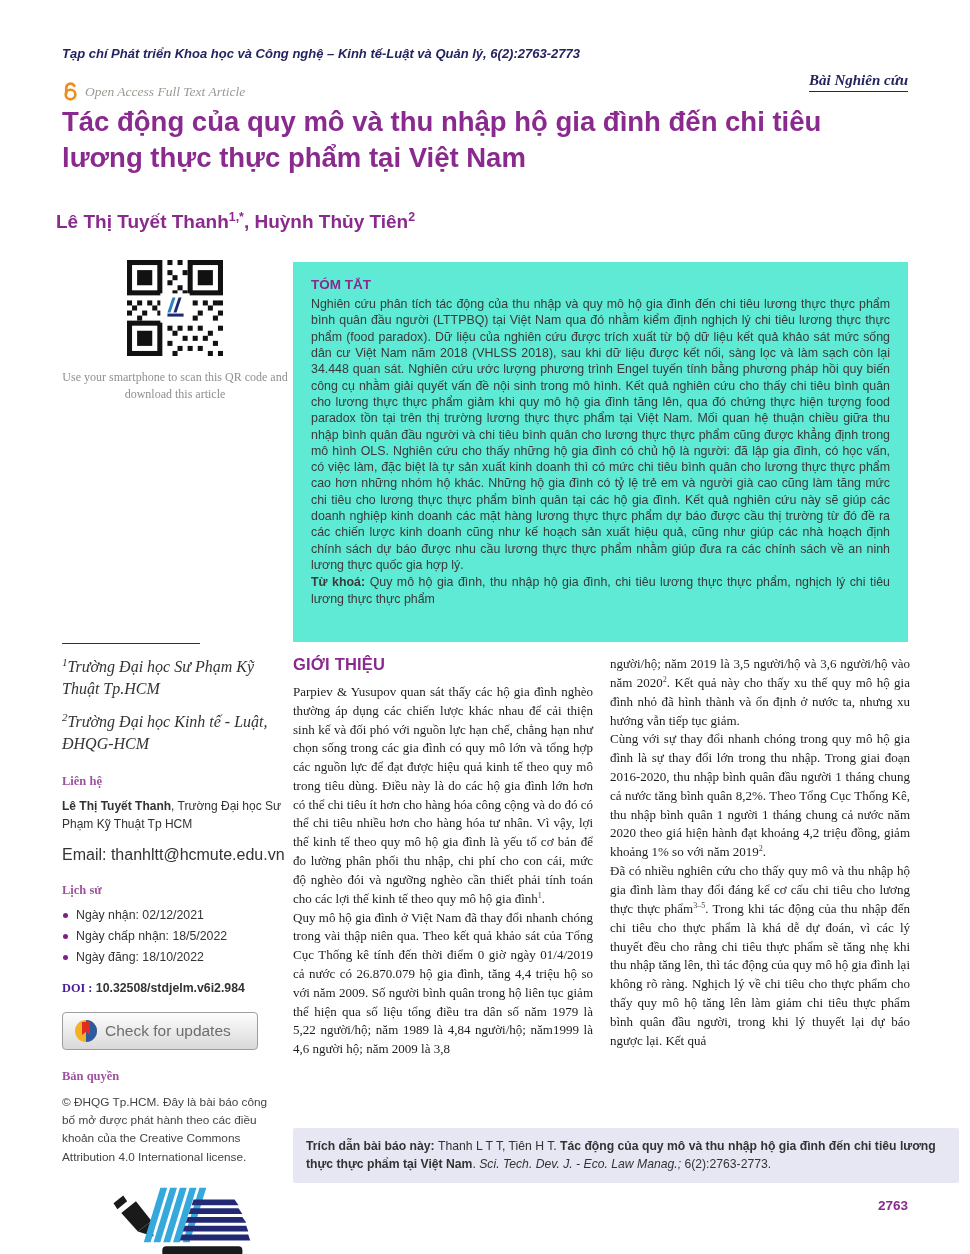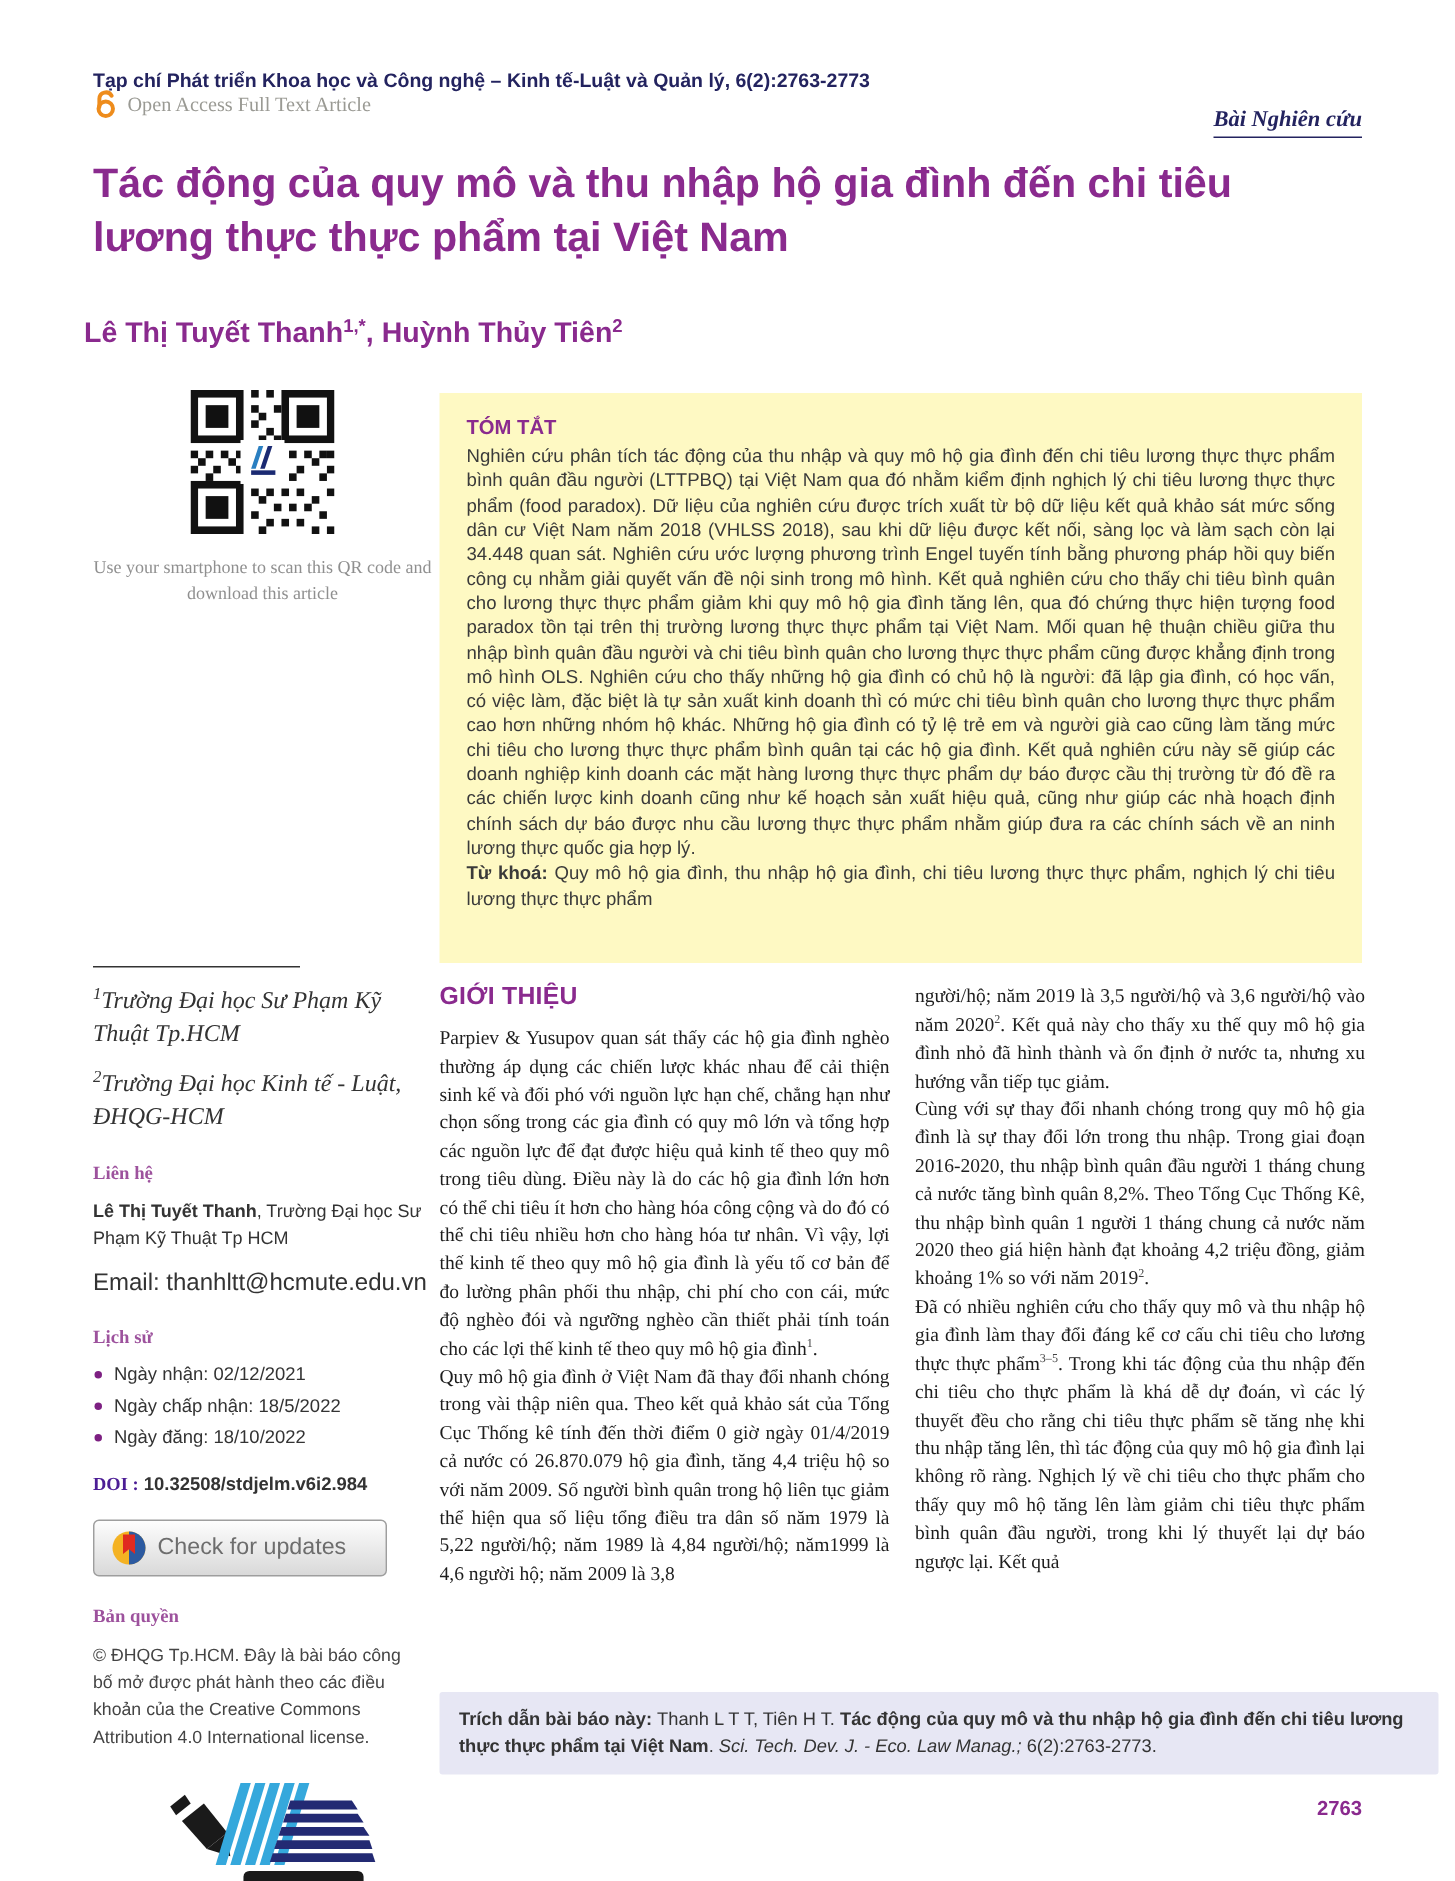--- a/index.html
+++ b/index.html
@@ -1,22 +1,22 @@
 <!DOCTYPE html>
 <html><head>
 <meta charset="utf-8">
 <style>
   html,body{margin:0;padding:0;background:#9a9a9a;}
   .page{position:relative;width:970px;height:1254px;background:#ffffff;margin:0 auto;overflow:hidden;
         font-family:"Liberation Sans",sans-serif;color:#333;}
 
   
   .journal-line{position:absolute;left:62px;top:46px;width:760px;
-    font-size:13px;font-weight:bold;color:#23235f;}
-  .oa-row{position:absolute;left:62px;top:60px;display:flex;align-items:center;gap:6px;}
+    font-size:13px;font-weight:bold;font-style:italic;color:#23235f;}
+  .oa-row{position:absolute;left:62px;top:82px;display:flex;align-items:center;gap:6px;font-style:italic;}
   .oa-text{font-family:"Liberation Serif",serif;font-size:13.5px;color:#9a9a94;}
   .article-type{position:absolute;right:62px;top:72px;font-family:"Liberation Serif",serif;
     font-size:15px;font-weight:bold;font-style:italic;color:#23235f;
     border-bottom:1.5px solid #23235f;padding-bottom:2px;}
   .page-title{position:absolute;left:62px;top:104px;width:846px;
     font-size:27.5px;font-weight:bold;color:#8a2a8e;line-height:1.32;}
   .authors{position:absolute;left:56px;top:210px;font-size:19px;font-weight:bold;color:#8a2a8e;}
   .authors sup{font-size:0.65em;}
 
   
@@ -41,21 +41,21 @@
   .doi-value{font-weight:bold;color:#333;}
   .check-btn{margin-top:16px;width:196px;height:38px;display:flex;align-items:center;gap:6px;
     padding:0 10px;box-sizing:border-box;border:1px solid #9e9e9e;border-radius:4px;
     background:linear-gradient(#fdfdfd,#d9d9d9);cursor:pointer;}
   .check-btn span{font-size:15.5px;color:#6d6d6d;}
   .copy-text{margin-top:9px;font-size:11.8px;line-height:1.55;color:#444;width:220px;}
   .press-logo{margin:8px auto 0 auto;display:block;}
 
   
   .abstract-box{position:absolute;left:293px;top:262px;width:615px;height:380px;
-    background:#fef9c3;box-sizing:border-box;padding:15px 18px;overflow:hidden;}
+    background:#5eead4;box-sizing:border-box;padding:15px 18px;overflow:hidden;}
   .abstract-head{font-size:13.5px;font-weight:bold;color:#8a2a8e;margin-bottom:4px;}
   .abstract-body{font-size:12.4px;color:#3a3a3a;line-height:1.315;text-align:justify;}
   .kw-line{font-size:12.4px;color:#3a3a3a;line-height:1.315;text-align:justify;margin-top:1px;}
 
   
   .main-cols{position:absolute;left:293px;top:655px;width:617px;height:468px;
     display:flex;gap:17px;overflow:hidden;}
   .mcol{width:300px;}
   .sec-head{font-size:16.5px;font-weight:bold;color:#8a2a8e;margin:0 0 9px 0;letter-spacing:.2px;}
   .mcol p{margin:0;font-family:"Liberation Serif",serif;font-size:13px;line-height:1.445;

